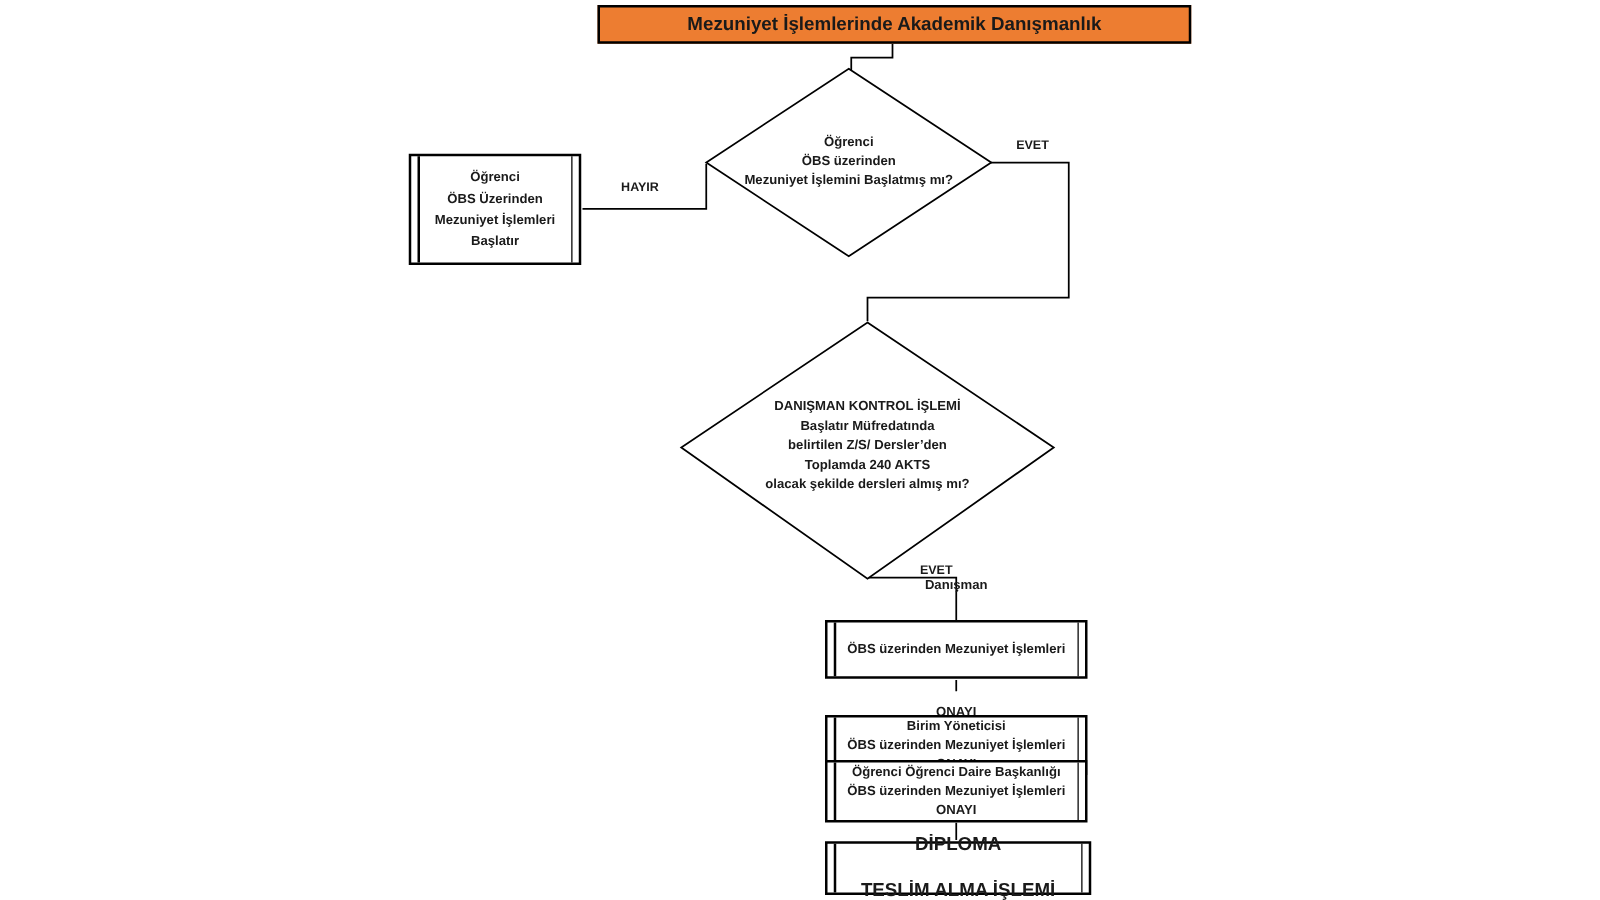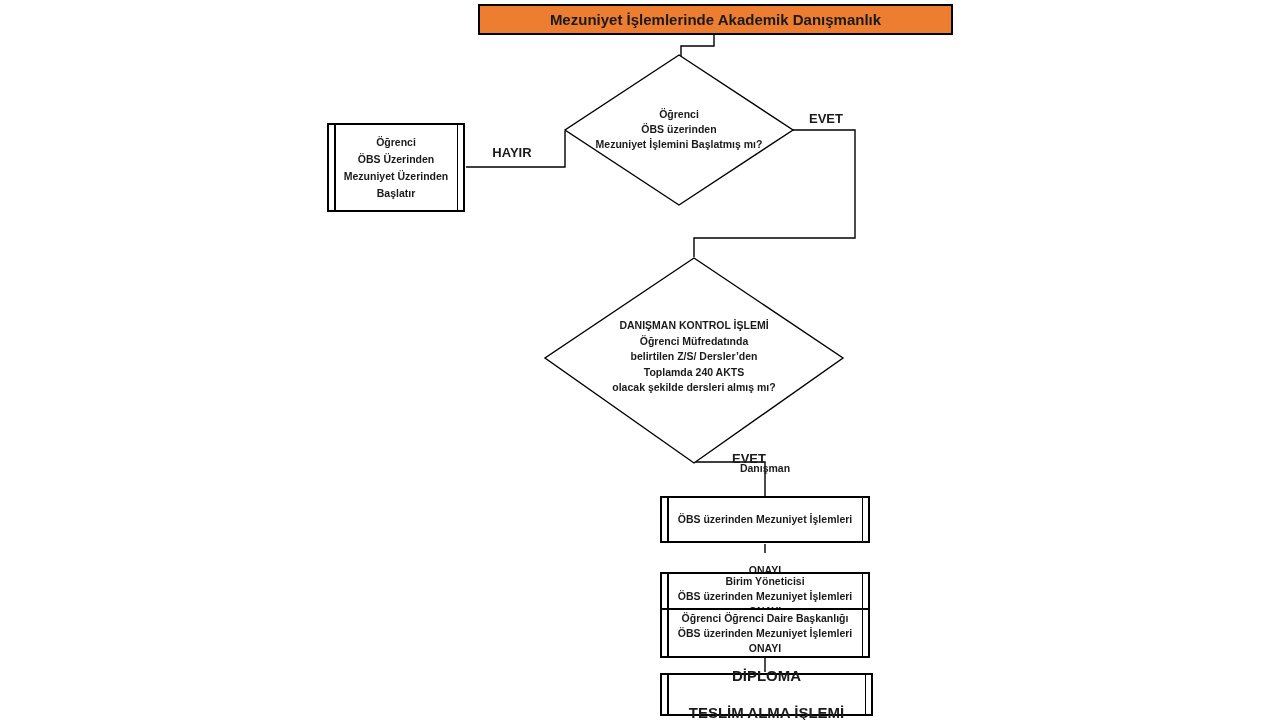--- a/index.html
+++ b/index.html
@@ -35,21 +35,21 @@
   .node-diploma{left:660px;top:673px;width:213px;height:43px;font-size:15px;line-height:20px;gap:17px;}
 
   .diamond-text{
     position:absolute;text-align:center;font-weight:bold;font-size:10.5px;
     line-height:15px;color:#1a1a1a;transform:translateX(-50%);
   }
   .dt-1{left:679px;top:107px;width:230px;}
   .dt-2{left:694px;top:318px;width:250px;line-height:15.5px;}
 
   .edge-label{
-    position:absolute;font-weight:bold;font-size:13px;color:#1a1a1a;
+    position:absolute;font-weight:bold;font-size:10px;color:#1a1a1a;
     text-align:center;width:64px;
   }
   .lbl-hayir{left:480px;top:145px;}
   .lbl-evet1{left:794px;top:111px;}
   .lbl-evet2{left:717px;top:451px;}
 </style>
 </head>
 <body>
 
 <div class="canvas">
@@ -66,33 +66,33 @@
 
     <polygon points="679,55 793,130 679,205 565,130" fill="#fff" stroke="#000" stroke-width="1.4"></polygon>
     <polygon points="694,258 843,358 694,463 545,358" fill="#fff" stroke="#000" stroke-width="1.4"></polygon>
   </svg>
 
   <div class="title-box">Mezuniyet İşlemlerinde Akademik Danışmanlık</div>
 
   <div class="process node-start">
     <div>Öğrenci</div>
     <div>ÖBS Üzerinden</div>
-    <div>Mezuniyet Üzerinden</div>
+    <div>Mezuniyet İşlemleri</div>
     <div>Başlatır</div>
   </div>
 
   <div class="diamond-text dt-1">
     <div>Öğrenci</div>
     <div>ÖBS üzerinden</div>
     <div>Mezuniyet İşlemini Başlatmış mı?</div>
   </div>
 
   <div class="diamond-text dt-2">
     <div>DANIŞMAN KONTROL İŞLEMİ</div>
-    <div>Öğrenci Müfredatında</div>
+    <div>Başlatır Müfredatında</div>
     <div>belirtilen Z/S/ Dersler’den</div>
     <div>Toplamda 240 AKTS</div>
     <div>olacak şekilde dersleri almış mı?</div>
   </div>
 
   <div class="process node-a1">
     <div>Danışman</div>
     <div>ÖBS üzerinden Mezuniyet İşlemleri</div>
     <div>ONAYI</div>
   </div>

